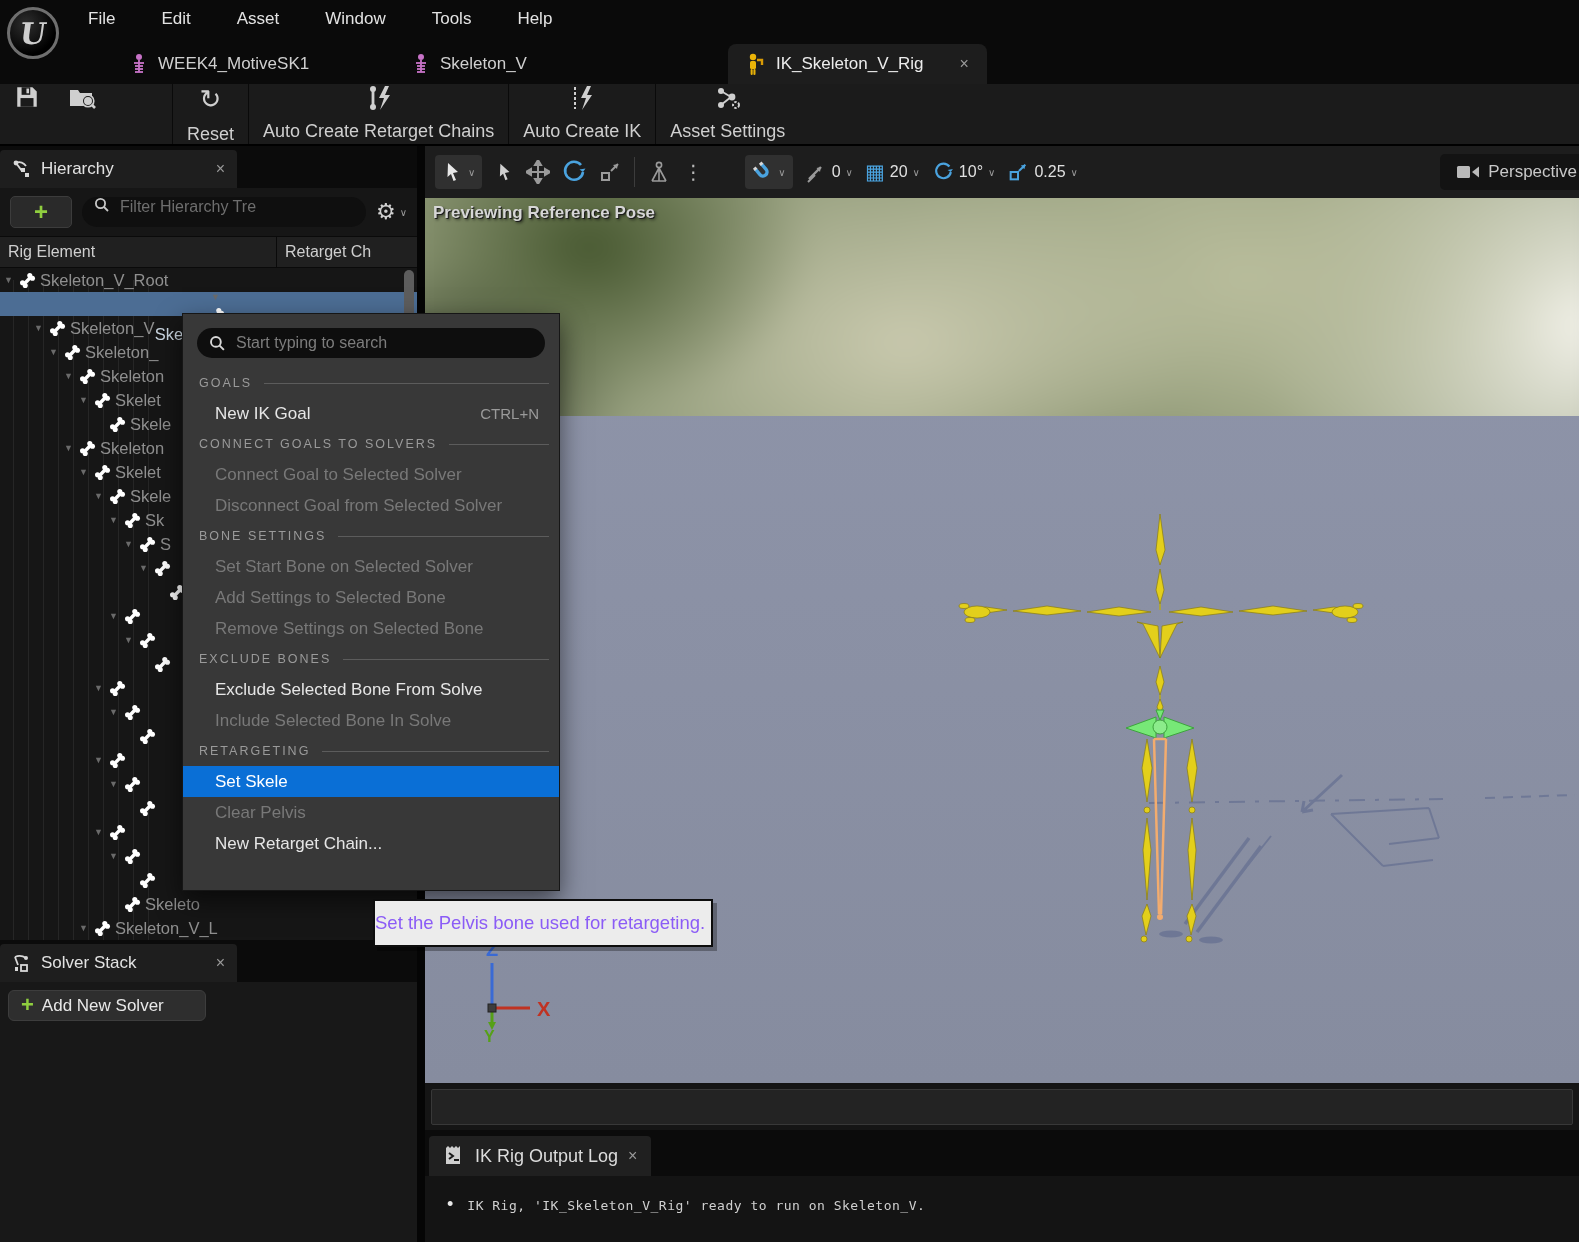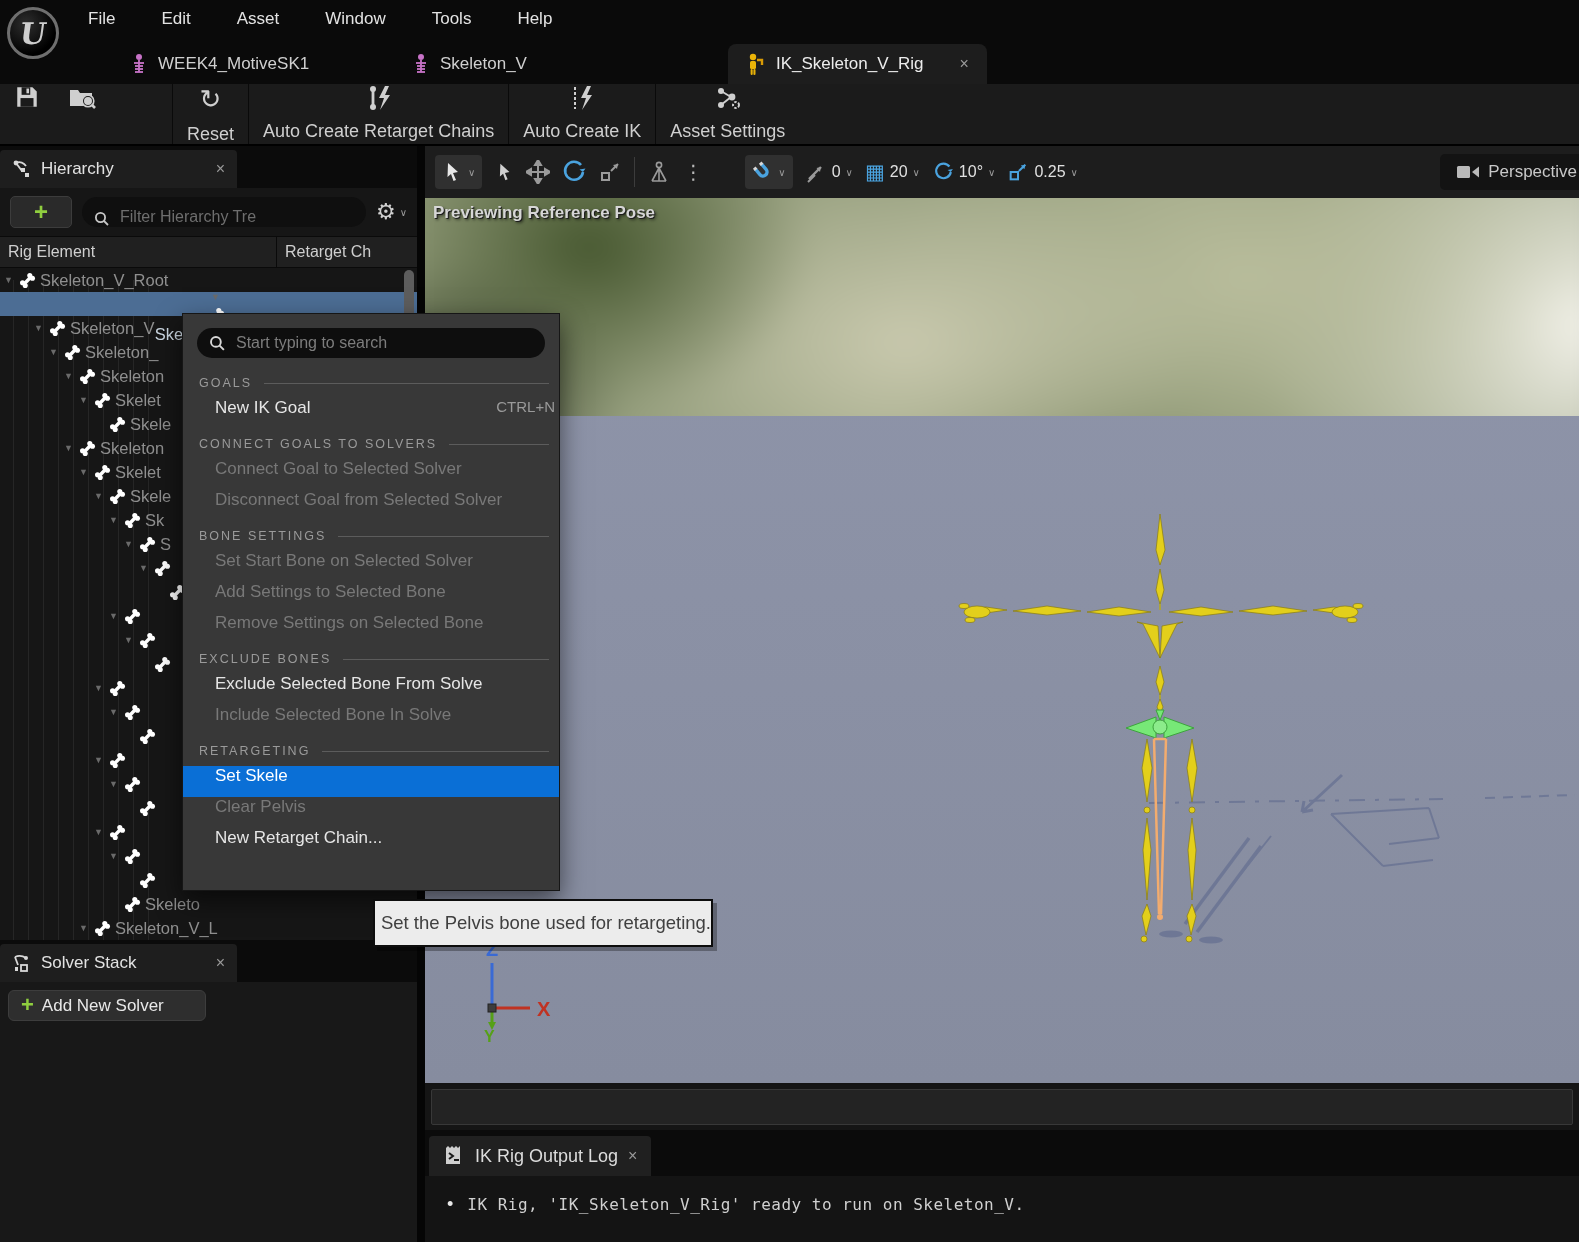--- a/index.html
+++ b/index.html
@@ -35,21 +35,21 @@
   .tabstrip{position:absolute;left:0;top:0;width:100%;height:42px;background:#0b0b0b;}
   .panel-tab{position:absolute;left:0;top:4px;width:237px;height:38px;background:#1e1e1e;border-radius:4px 4px 0 0;
     display:flex;align-items:center;gap:9px;padding:0 12px;color:#e2e2e2;font-size:17px;}
   .panel-close{margin-left:auto;color:#9a9a9a;font-size:16px;}
   .panel-close::before{content:"\00D7";}
 
   #filterrow{position:absolute;left:0;top:46px;width:100%;height:40px;display:flex;align-items:center;gap:10px;padding:0 10px;}
   #add-btn{width:62px;height:32px;background:#2a2a2a;border:1px solid #3c3c3c;border-radius:5px;
     display:flex;align-items:center;justify-content:center;}
   #add-btn::before{content:"+";color:#8fce3f;font-size:24px;font-weight:bold;line-height:1;}
-  .search-pill{flex:1;height:30px;background:#0f0f0f;border-radius:15px;display:flex;align-items:flex-end;gap:8px;padding:0 12px;}
+  .search-pill{flex:1;height:30px;background:#0f0f0f;border-radius:15px;display:flex;align-items:flex-start;gap:8px;padding:0 12px;}
   .search-pill input{flex:1;background:transparent;border:none;outline:none;color:#c8c8c8;font-size:16px;}
   .search-pill input::placeholder{color:#6e6e6e;}
   #gearbox{display:flex;align-items:center;gap:4px;color:#cfcfcf;}
   #gearbox .gear::before{content:"\2699";font-size:22px;}
   .chev{color:#9a9a9a;font-size:10px;}
   .chev::before{content:"\2228";}
 
   #colheader{position:absolute;left:0;top:90px;width:100%;height:32px;background:#202020;border-top:1px solid #0a0a0a;
     border-bottom:1px solid #0a0a0a;display:flex;align-items:center;color:#cfcfcf;font-size:16px;}
   #col1{padding-left:8px;width:276px;}
@@ -103,42 +103,42 @@
   #timeline{left:425px;top:1085px;width:1154px;height:45px;background:#151515;}
   #timeline .inner{position:absolute;left:6px;top:4px;right:6px;height:36px;background:#232323;border:1px solid #383838;border-radius:2px;}
 
   
   #logarea{left:425px;top:1130px;width:1154px;height:112px;background:#141414;}
   #logstrip{position:absolute;left:0;top:0;width:100%;height:46px;background:#0b0b0b;}
   #logtab{position:absolute;left:4px;top:6px;height:40px;background:#202020;border-radius:4px 4px 0 0;
     display:flex;align-items:center;gap:10px;padding:0 14px;color:#dcdcdc;font-size:18px;}
   .logline{display:flex;align-items:baseline;gap:14px;padding:18px 0 0 22px;color:#d0d0d0;}
   .logline .bullet::before{content:"\2022";color:#e8e8e8;font-size:18px;}
-  .log-text{font-family:"DejaVu Sans Mono",monospace;font-size:16px;letter-spacing:.5px;}
+  .log-text{font-family:"DejaVu Sans Mono",monospace;font-size:13px;letter-spacing:.5px;}
 
   
   #ctxmenu{left:182px;top:313px;width:378px;height:578px;background:#383838;border:1px solid #161616;
     box-shadow:0 10px 24px rgba(0,0,0,.55);z-index:40;}
   #ctxsearch{margin:14px 14px 10px 14px;height:30px;background:#0e0e0e;border-radius:15px;display:flex;align-items:center;gap:8px;padding:0 12px;}
   #ctxsearch input{flex:1;background:transparent;border:none;outline:none;color:#d0d0d0;font-size:16px;}
   #ctxsearch input::placeholder{color:#7d7d7d;}
   .mhead{height:30px;display:flex;align-items:center;padding:0 10px 0 16px;}
   .mh-label{color:#9a9a9a;font-size:12.5px;letter-spacing:2px;}
   .mh-line{flex:1;height:1px;background:#5c5c5c;margin-left:12px;}
-  .mi{height:31px;display:flex;align-items:flex-start;padding:0 4px 0 32px;font-size:17px;}
+  .mi{height:31px;display:flex;align-items:center;padding:0 20px 0 32px;font-size:17px;}
   .mi .mi-shortcut{margin-left:auto;color:#9a9a9a;font-size:15px;}
   .mi.enabled .mi-label{color:#e6e6e6;}
   .mi.disabled .mi-label{color:#787878;}
   .mi.highlighted{background:#0A6FD6;}
   .mi.highlighted .mi-label{color:#fff;}
 
   
   #tooltip{left:373px;top:899px;width:340px;height:48px;background:#ececec;border:2px solid #0d0d0d;
-    box-shadow:4px 4px 0 rgba(0,0,0,.30);display:flex;align-items:center;justify-content:flex-end;
-    color:#404040;font-size:18.5px;z-index:50;}
+    box-shadow:4px 4px 0 rgba(0,0,0,.30);display:flex;align-items:center;justify-content:flex-start;
+    color:#8b5cf6;font-size:18.5px;z-index:50;}
 
   svg{display:block;}
 </style>
 </head>
 <body>
 
 <div id="stage">
 
   <div class="abs" id="menubar">
     <div id="ue-logo">

